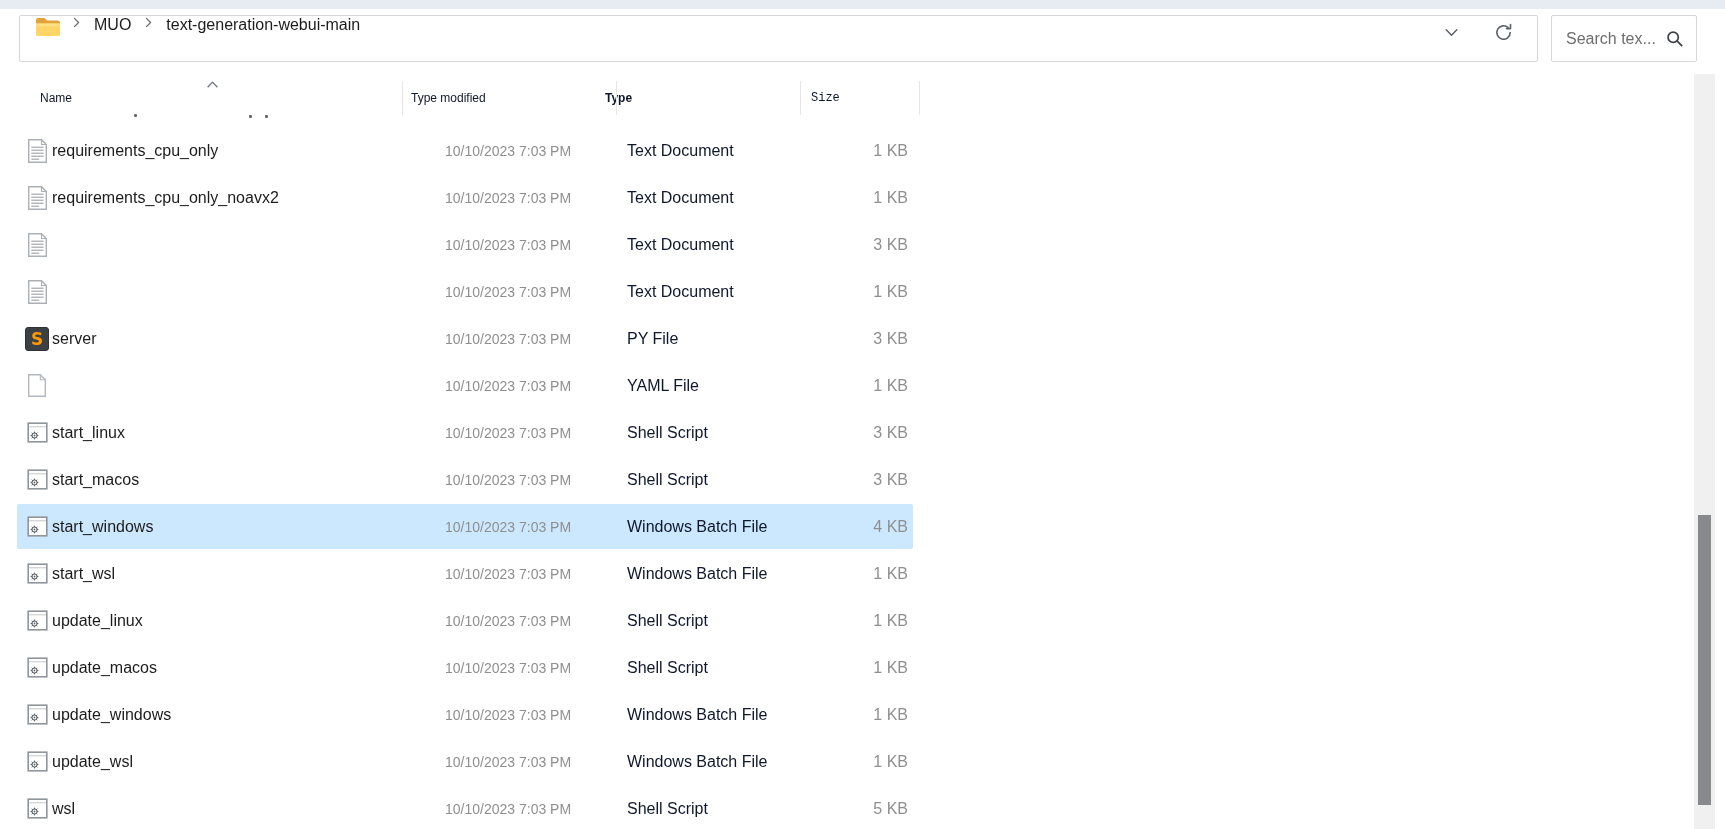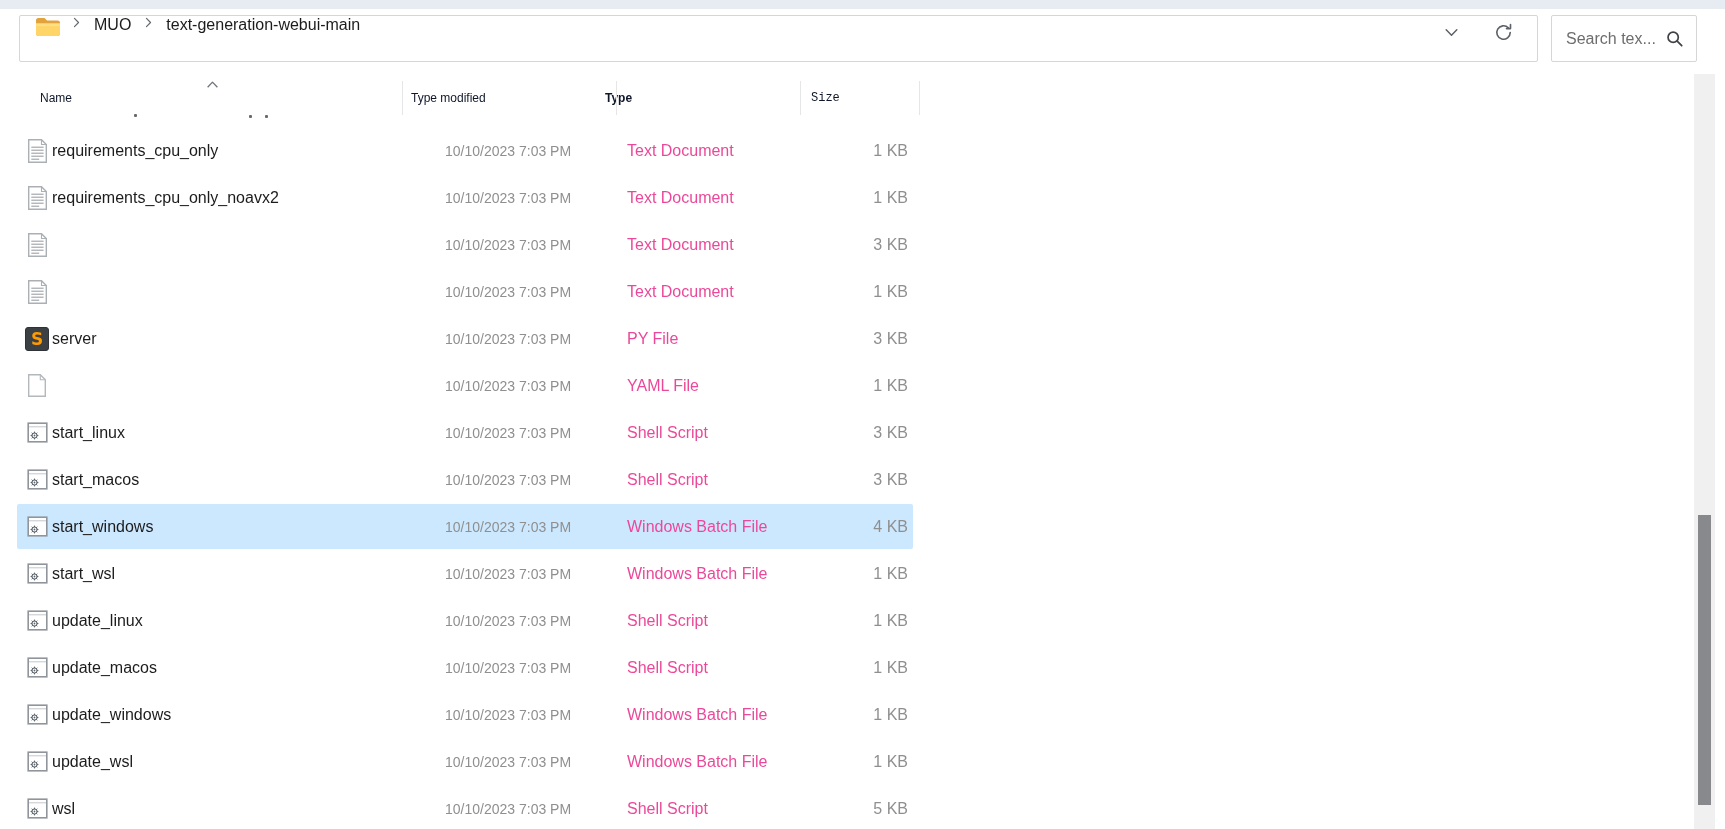--- a/index.html
+++ b/index.html
@@ -49,21 +49,21 @@
   
   .file-list { position:absolute; left:0; top:120px; width:1690px; padding-top:7px; }
   .row { position:relative; height:47px; }
   .sel-bg { display:none; position:absolute; left:17px; width:896px; top:1px; bottom:1px;
             background:#cce8ff; border-radius:2px; }
   .row.selected .sel-bg { display:block; }
   .cell { position:absolute; top:0; height:47px; display:flex; align-items:center; z-index:1; }
   .cell-icon { left:23px; width:28px; justify-content:center; }
   .cell-name { left:52px; font-size:16px; color:#1c1c1c; white-space:nowrap;text-align:center; }
   .cell-date { left:411px; font-size:14px; color:#8f8f8f; white-space:nowrap;margin-left:34px; }
-  .cell-type { left:627px; font-size:16px; color:#ec4899; white-space:nowrap; }
+  .cell-type { left:627px; font-size:16px; color:#0f172a; white-space:nowrap; }
   .cell-size { left:780px; width:128px; justify-content:flex-end; font-size:16px; color:#8f8f8f; }
 
   
   .scroll-track { position:absolute; left:1694px; top:74px; width:21px; height:755px; background:#f0f0f1; }
   .scroll-thumb { position:absolute; left:4px; top:441px; width:13px; height:290px; background:#87898c; }
 </style>
 </head>
 <body>
 
 <div class="screen">

